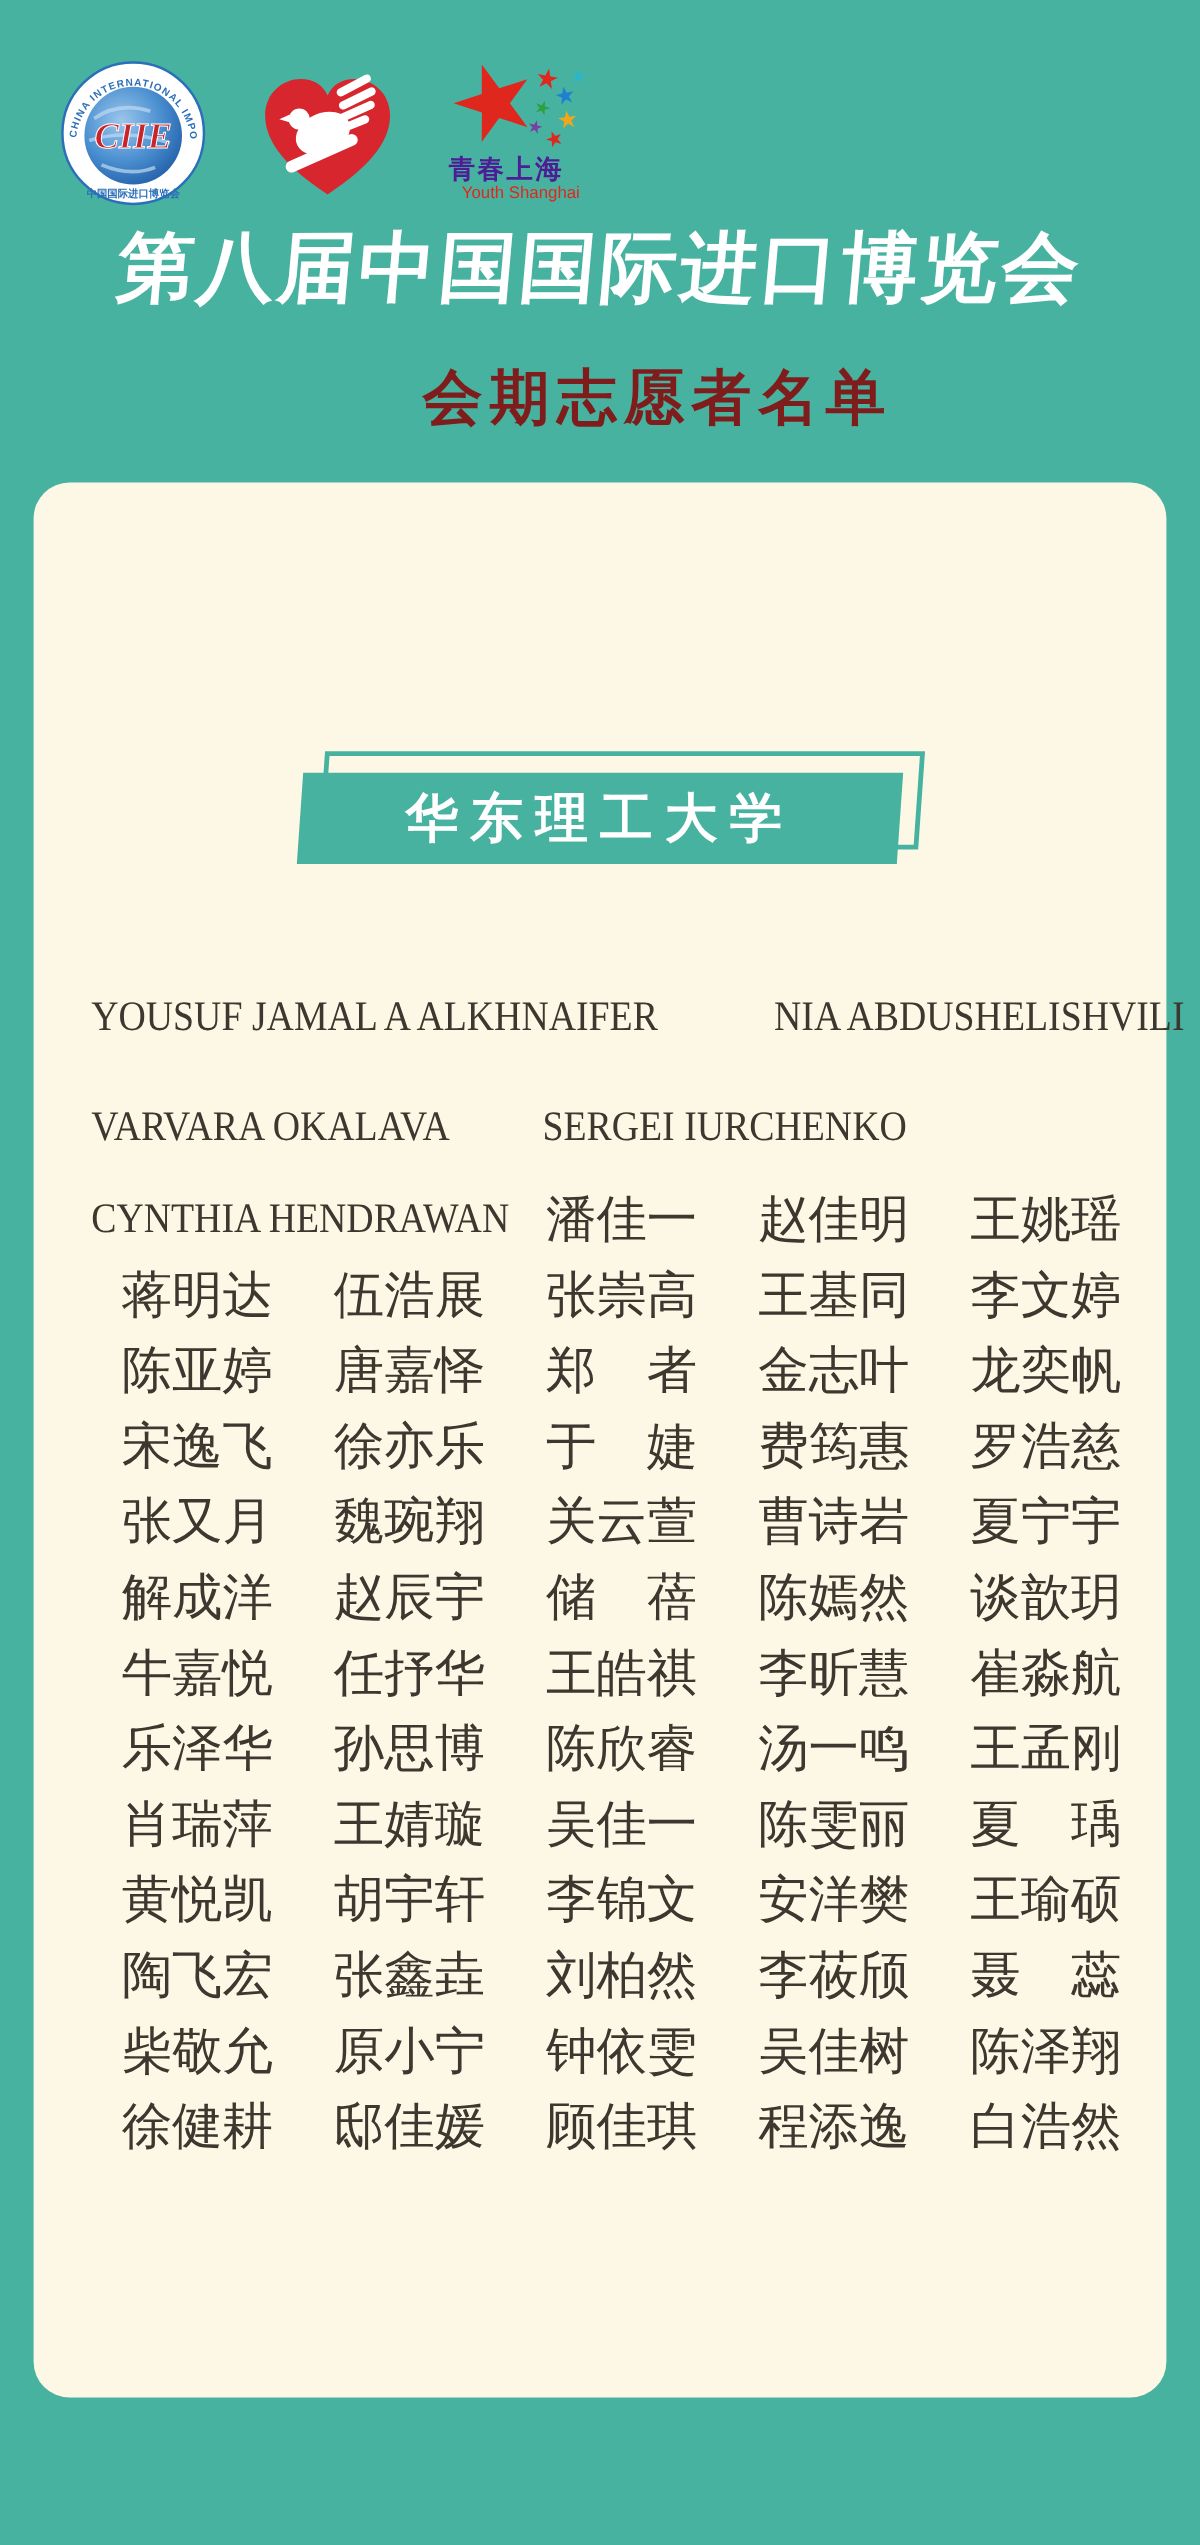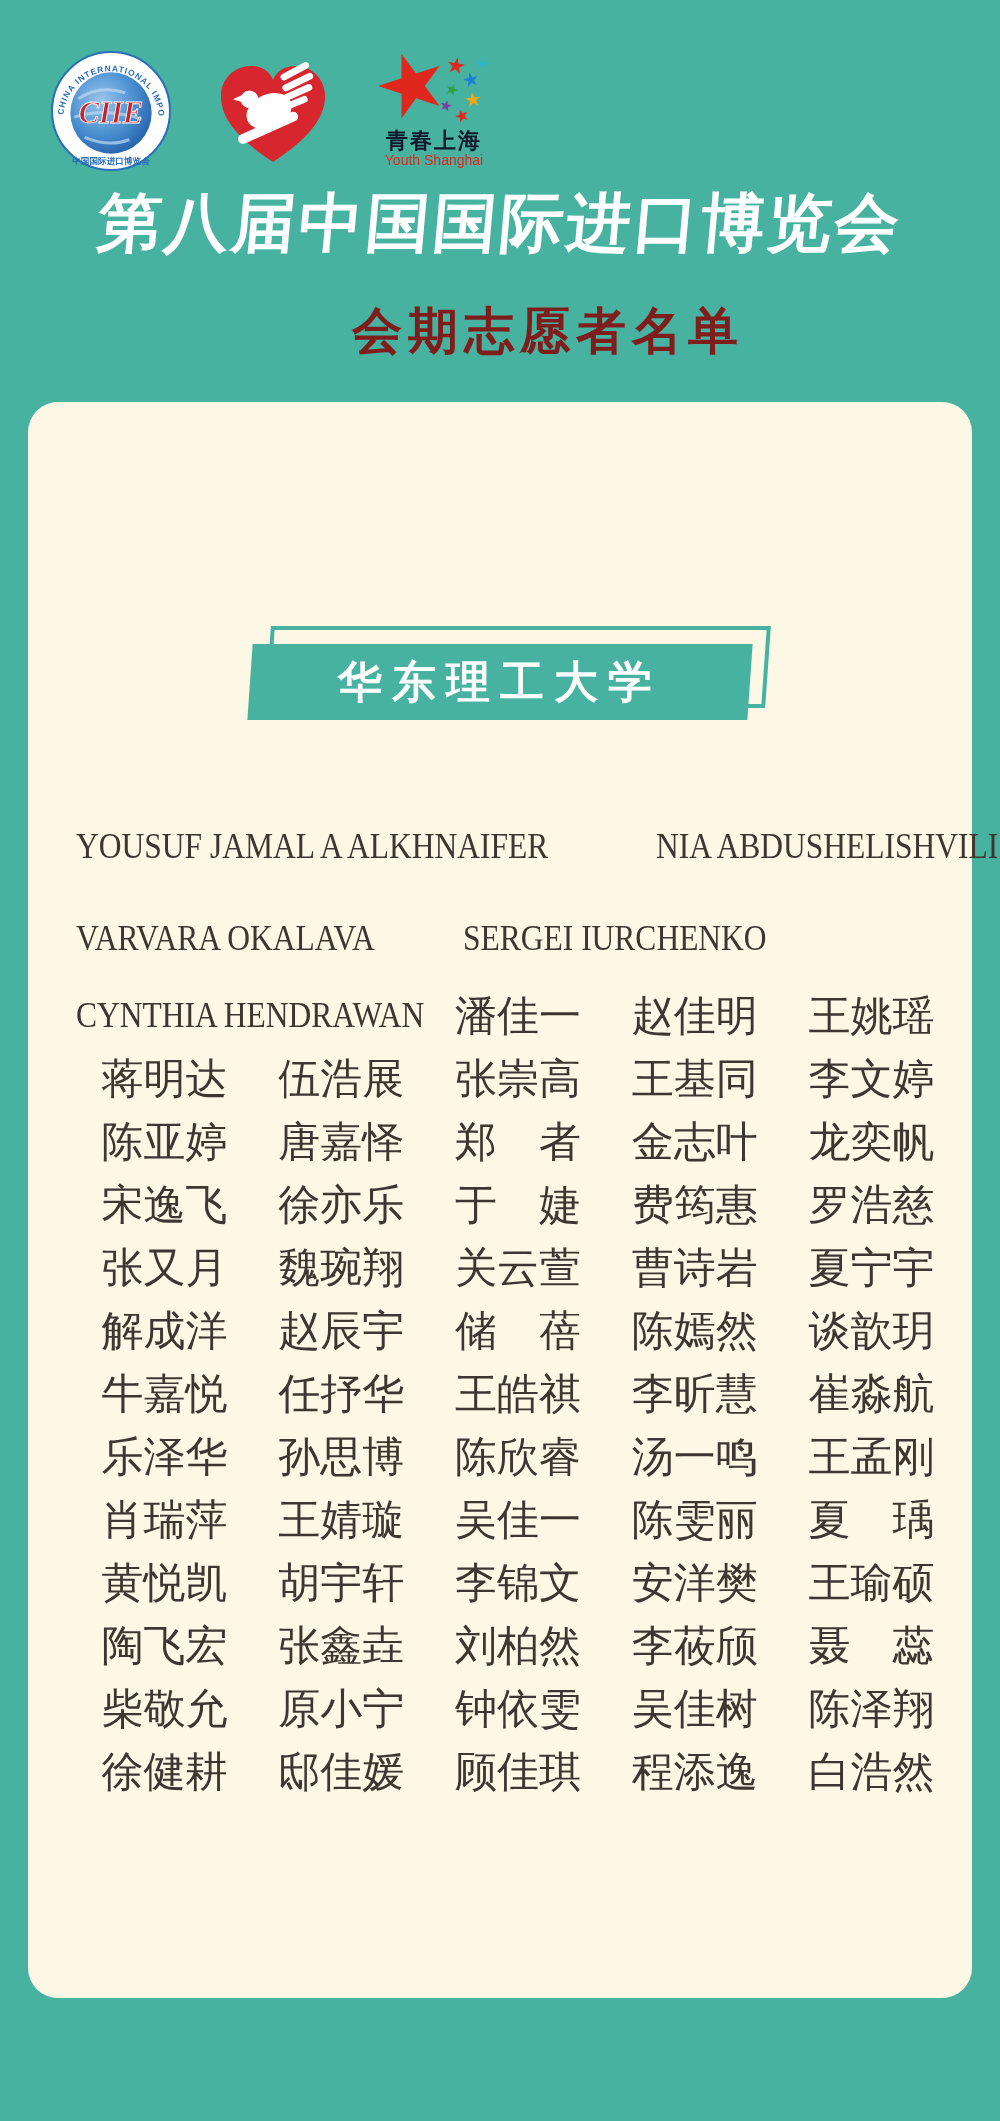--- a/index.html
+++ b/index.html
@@ -6,21 +6,21 @@
   body{background:#48B2A0;}
   .poster{position:relative;width:1000px;height:2121px;background:#48B2A0;overflow:hidden;
           font-family:"Liberation Sans",sans-serif;}
 
   
   .logos{position:absolute;top:50px;left:50px;display:flex;align-items:center;gap:42px;}
   .logo-ciie{width:122px;height:122px;}
   .logo-heart{width:118px;height:108px;margin-top:6px;}
   .logo-youth{width:120px;height:122px;position:relative;}
   .logo-youth svg{width:120px;height:78px;display:block;}
-  .youth-cn{display:block;color:#0f172a;font-weight:bold;font-size:22px;letter-spacing:2px;text-align:center;line-height:26px;}
+  .youth-cn{display:block;color:#4c1d95;font-weight:bold;font-size:22px;letter-spacing:2px;line-height:26px;}
   .youth-en{display:block;color:#E0271D;font-size:14px;text-align:center;line-height:12px;}
 
   
   .title{position:absolute;top:180px;left:0;width:100%;margin:0;text-align:center;color:#fff;
          font-family:"DejaVu Serif",serif;font-weight:bold;font-size:64px;letter-spacing:3px;
          transform:skewX(-5deg);}
   .subtitle{position:absolute;top:298px;left:0;width:100%;margin:0;text-align:center;color:#7f1d1d;
             font-family:"Liberation Sans",sans-serif;font-weight:bold;font-size:50px;letter-spacing:6px;padding-left:48px;}
 
   
@@ -31,21 +31,21 @@
   .banner-outline{position:absolute;left:18px;top:-18px;width:492px;height:74px;border:4px solid #48B2A0;
                   transform:skewX(-4deg);}
   .banner{position:absolute;left:0;top:0;width:100%;height:100%;background:#48B2A0;transform:skewX(-4deg);
           display:flex;align-items:center;justify-content:center;}
   .banner span{color:#fff;font-family:"DejaVu Serif",serif;font-weight:bold;font-size:44px;
                letter-spacing:10px;transform:skewX(4deg);white-space:nowrap;}
 
   
   .names{position:absolute;left:48px;right:12px;top:398px;}
   .name-row{display:grid;grid-template-columns:repeat(5,1fr);align-items:center;height:63px;}
-  .name-row.en-row{display:flex;column-gap:55px;height:92px;}
+  .name-row.en-row{display:flex;column-gap:44px;height:92px;}
   .name{color:#3D372F;}
   .name.zh{font-family:"DejaVu Serif",serif;font-size:42px;justify-self:center;white-space:pre;line-height:1;}
   .name.en{font-family:"Liberation Serif",serif;font-size:35px;white-space:nowrap;
            transform:scaleX(.9);transform-origin:left center;justify-self:start;line-height:1;}
 </style>
 </head>
 <body>
 
 <div class="poster">
 

